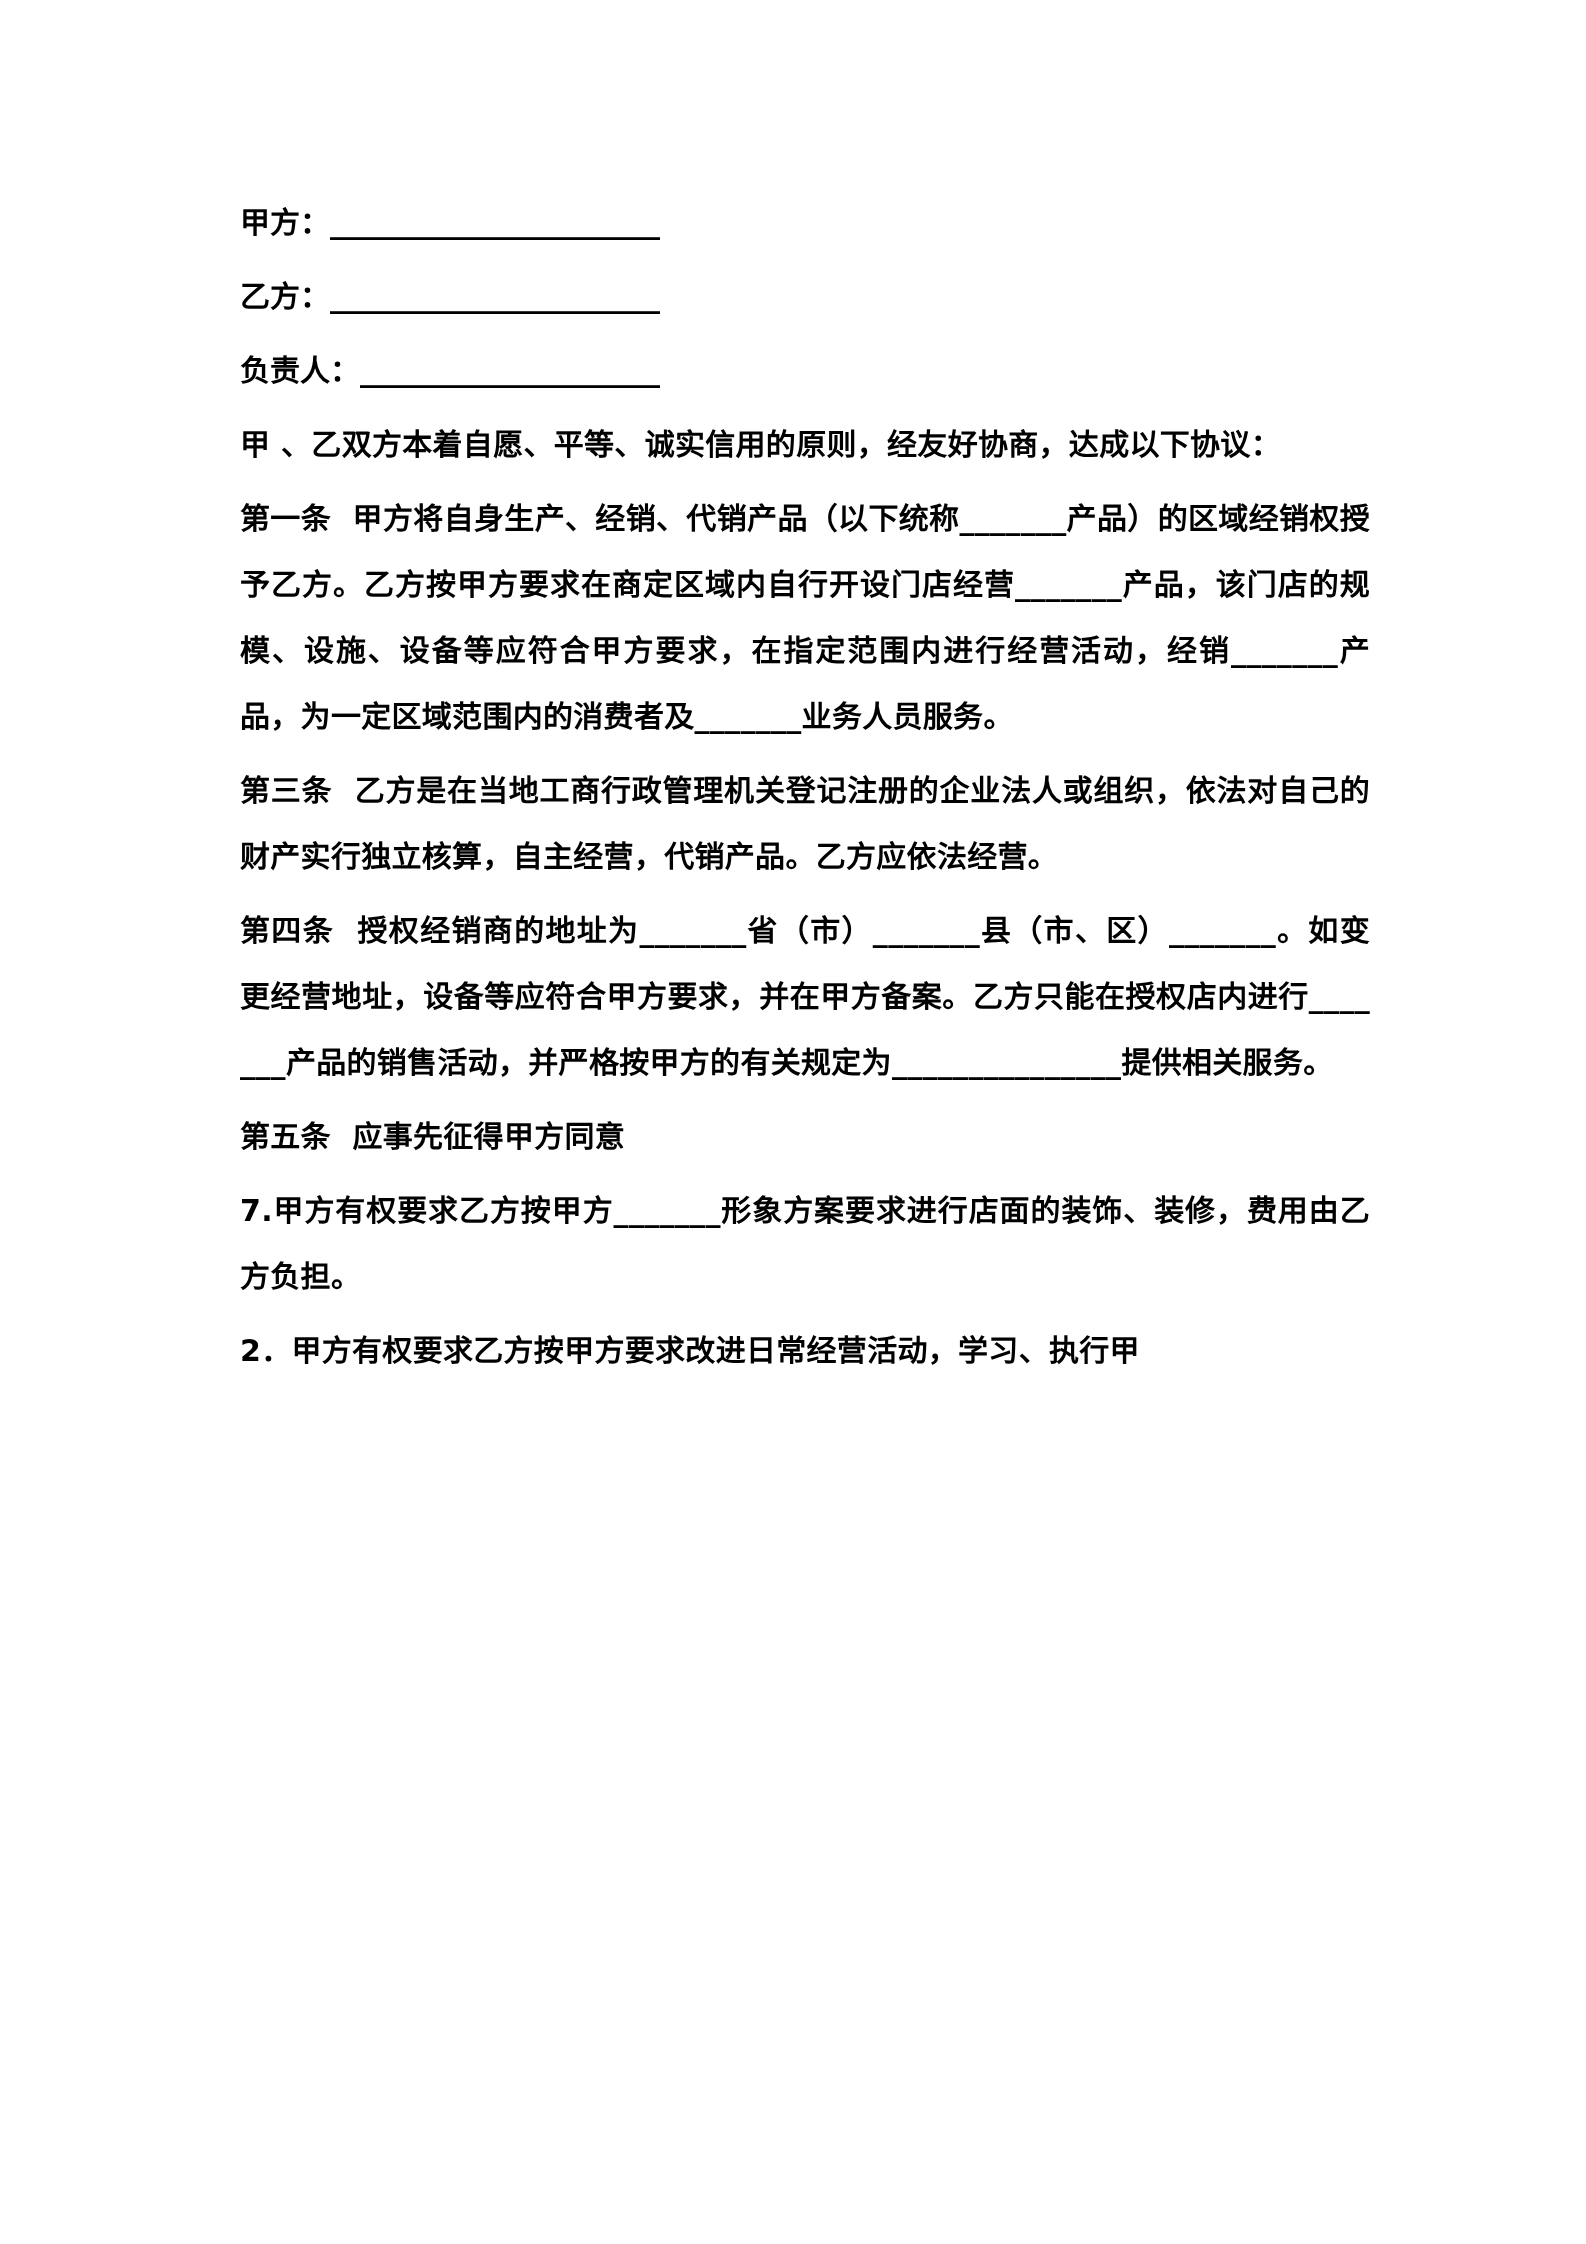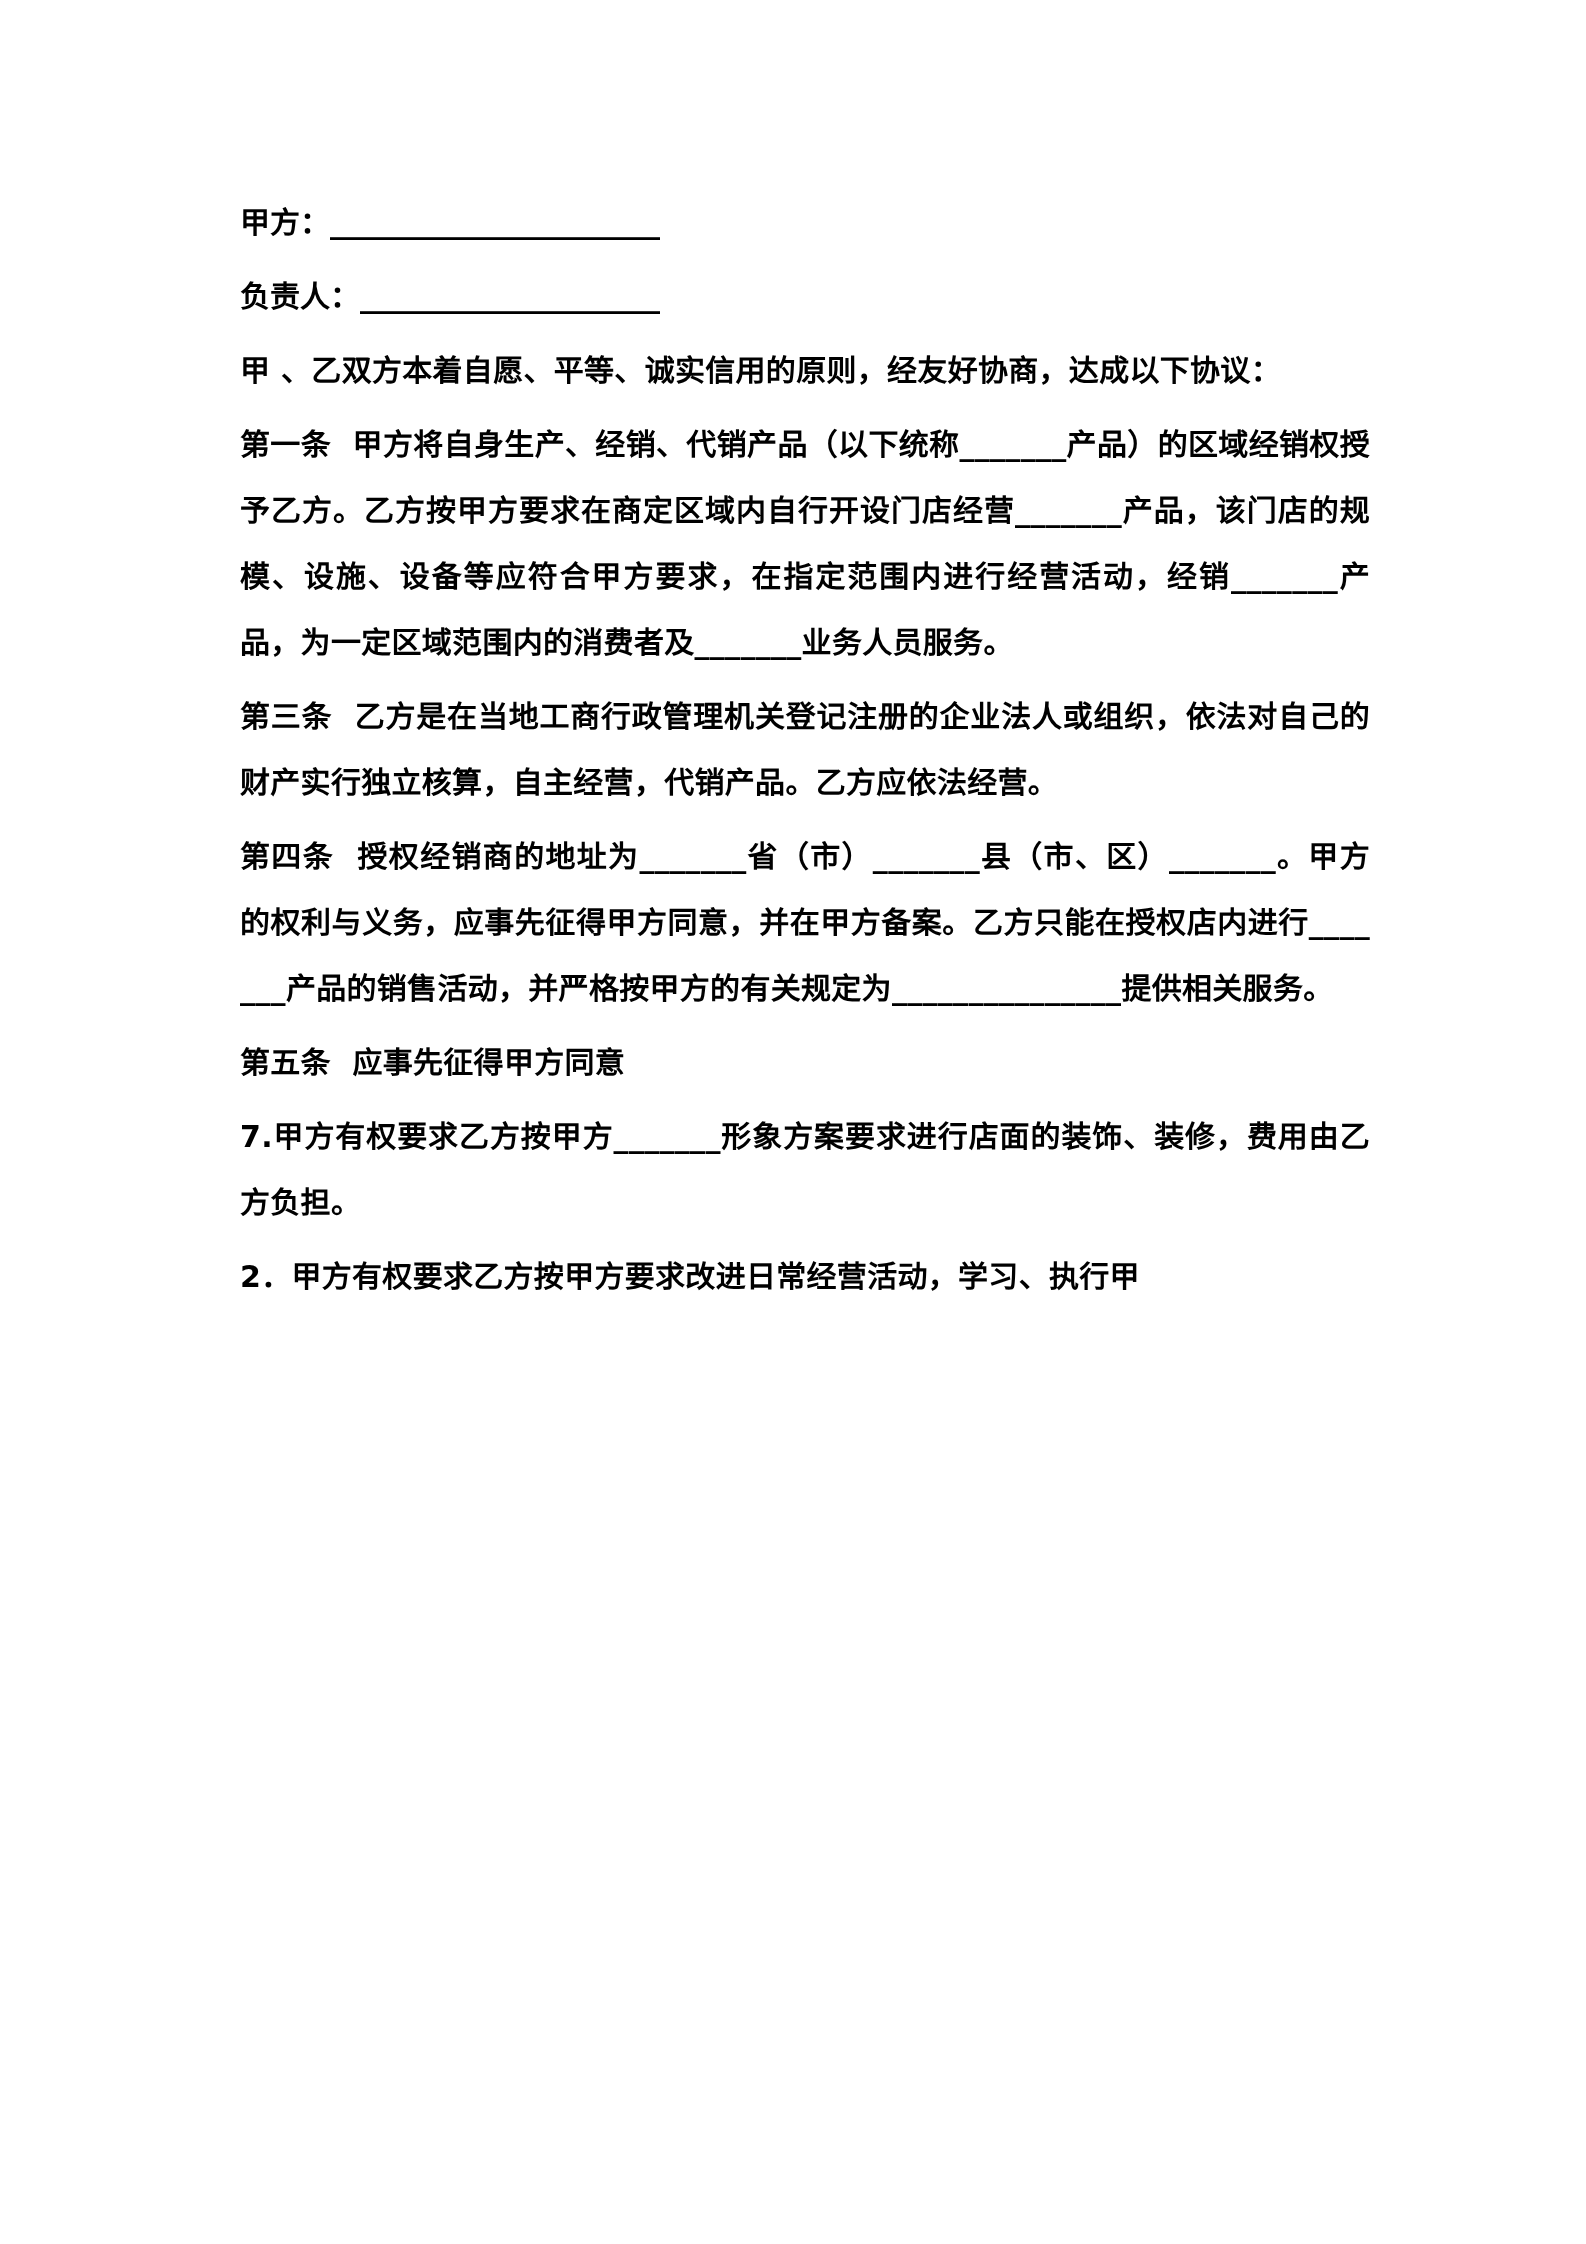--- a/index.html
+++ b/index.html
@@ -41,31 +41,32 @@
   }
 </style>
 </head>
 <body>
 
 <div class="page">
   <div class="doc-body">
 
     <p class="para blanks">甲方：______________________</p>
 
+    <p class="para blanks">乙方：______________________</p>
 
     <p class="para blanks">负责人：____________________</p>
 
     <p class="para">甲 、乙双方本着自愿、平等、诚实信用的原则，经友好协商，达成以下协议：</p>
 
     <p class="para">第一条  甲方将自身生产、经销、代销产品（以下统称_______产品）的区域经销权授予乙方。乙方按甲方要求在商定区域内自行开设门店经营_______产品，该门店的规模、设施、设备等应符合甲方要求，在指定范围内进行经营活动，经销_______产品，为一定区域范围内的消费者及_______业务人员服务。</p>
 
 
     <p class="para">第三条  乙方是在当地工商行政管理机关登记注册的企业法人或组织，依法对自己的财产实行独立核算，自主经营，代销产品。乙方应依法经营。</p>
 
-    <p class="para">第四条  授权经销商的地址为_______省（市）_______县（市、区）_______。甲方的权利与义务，应事先征得甲方同意，并在甲方备案。乙方只能在授权店内进行_______产品的销售活动，并严格按甲方的有关规定为_______________提供相关服务。</p>
+    <p class="para">第四条  授权经销商的地址为_______省（市）_______县（市、区）_______。如变更经营地址，设备等应符合甲方要求，并在甲方备案。乙方只能在授权店内进行_______产品的销售活动，并严格按甲方的有关规定为_______________提供相关服务。</p>
 
     <p class="para">第五条  应事先征得甲方同意</p>
 
     <p class="para">7.甲方有权要求乙方按甲方_______形象方案要求进行店面的装饰、装修，费用由乙方负担。</p>
 
     <p class="para">2．甲方有权要求乙方按甲方要求改进日常经营活动，学习、执行甲</p>
 
   </div>
 </div>
 

